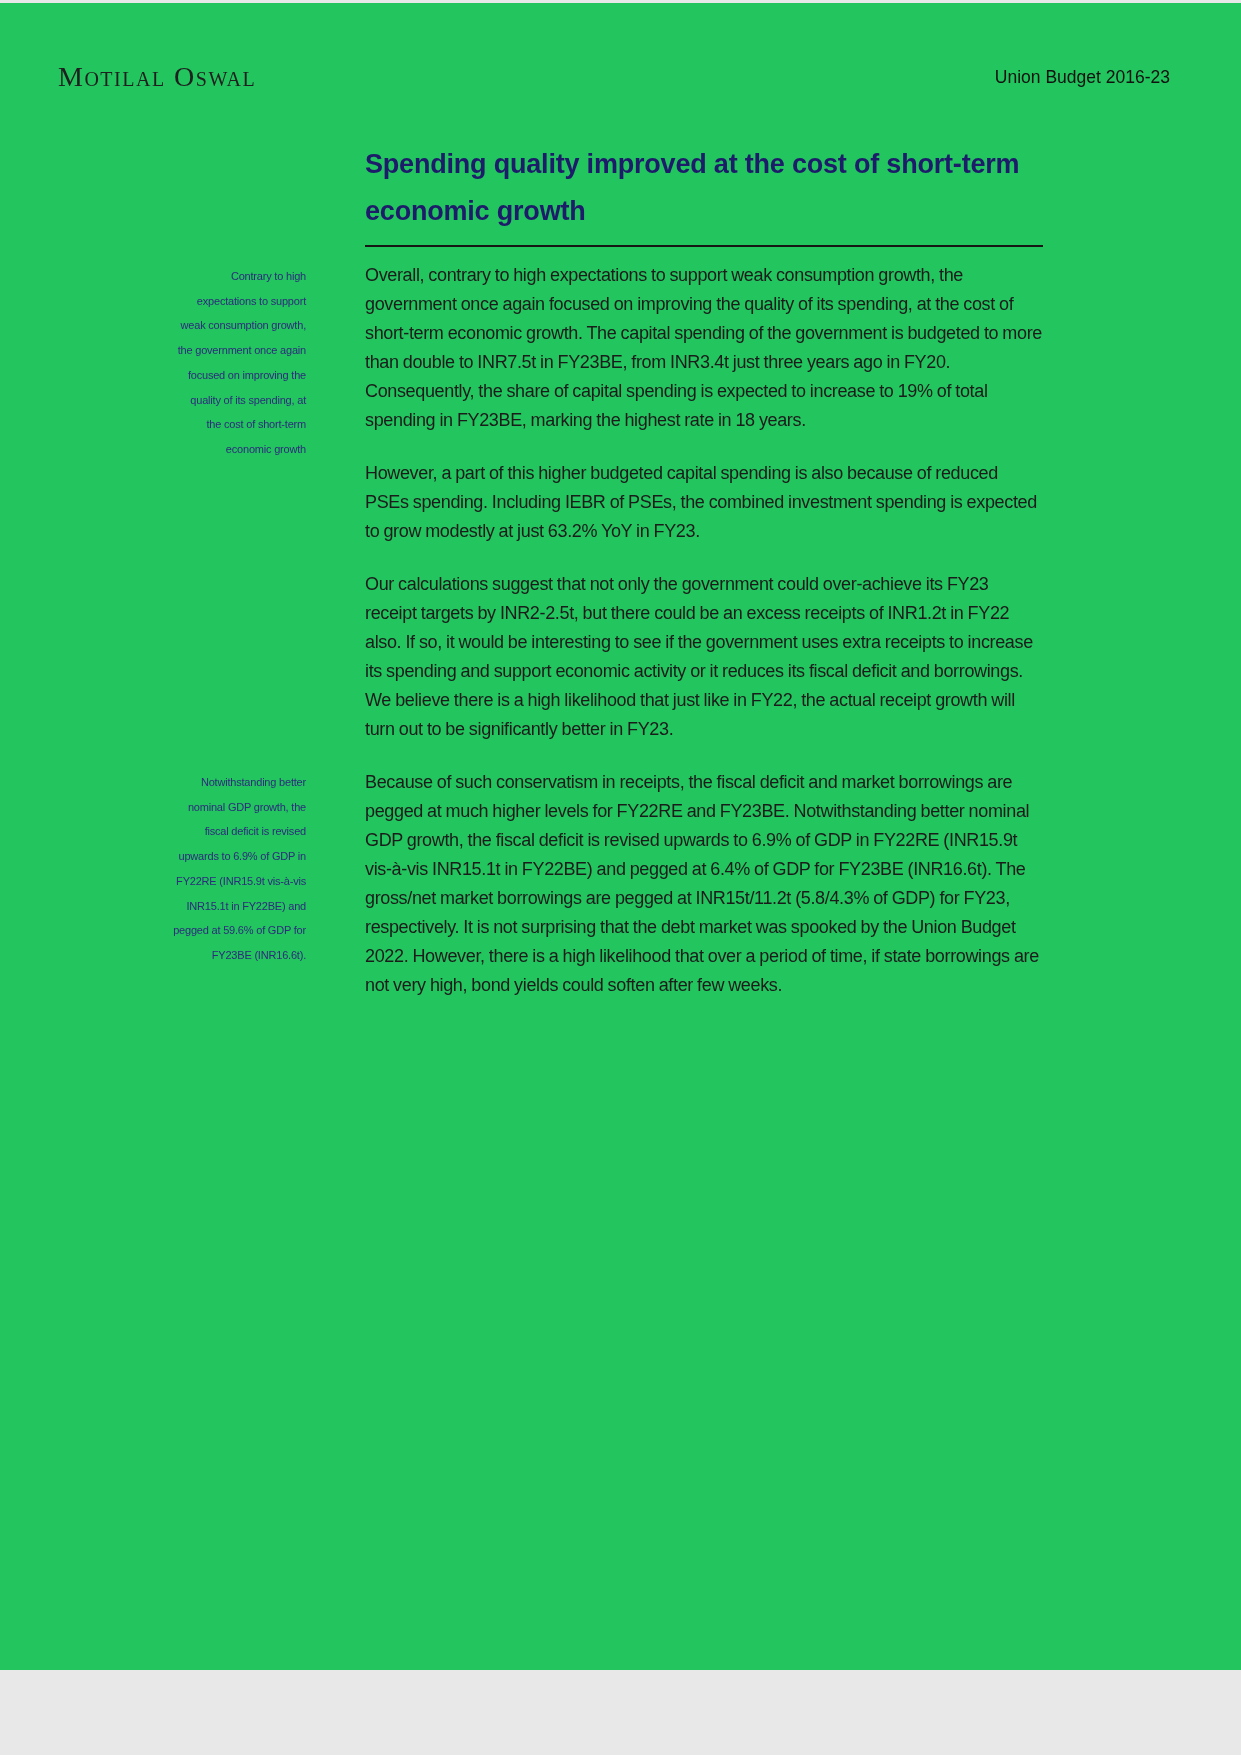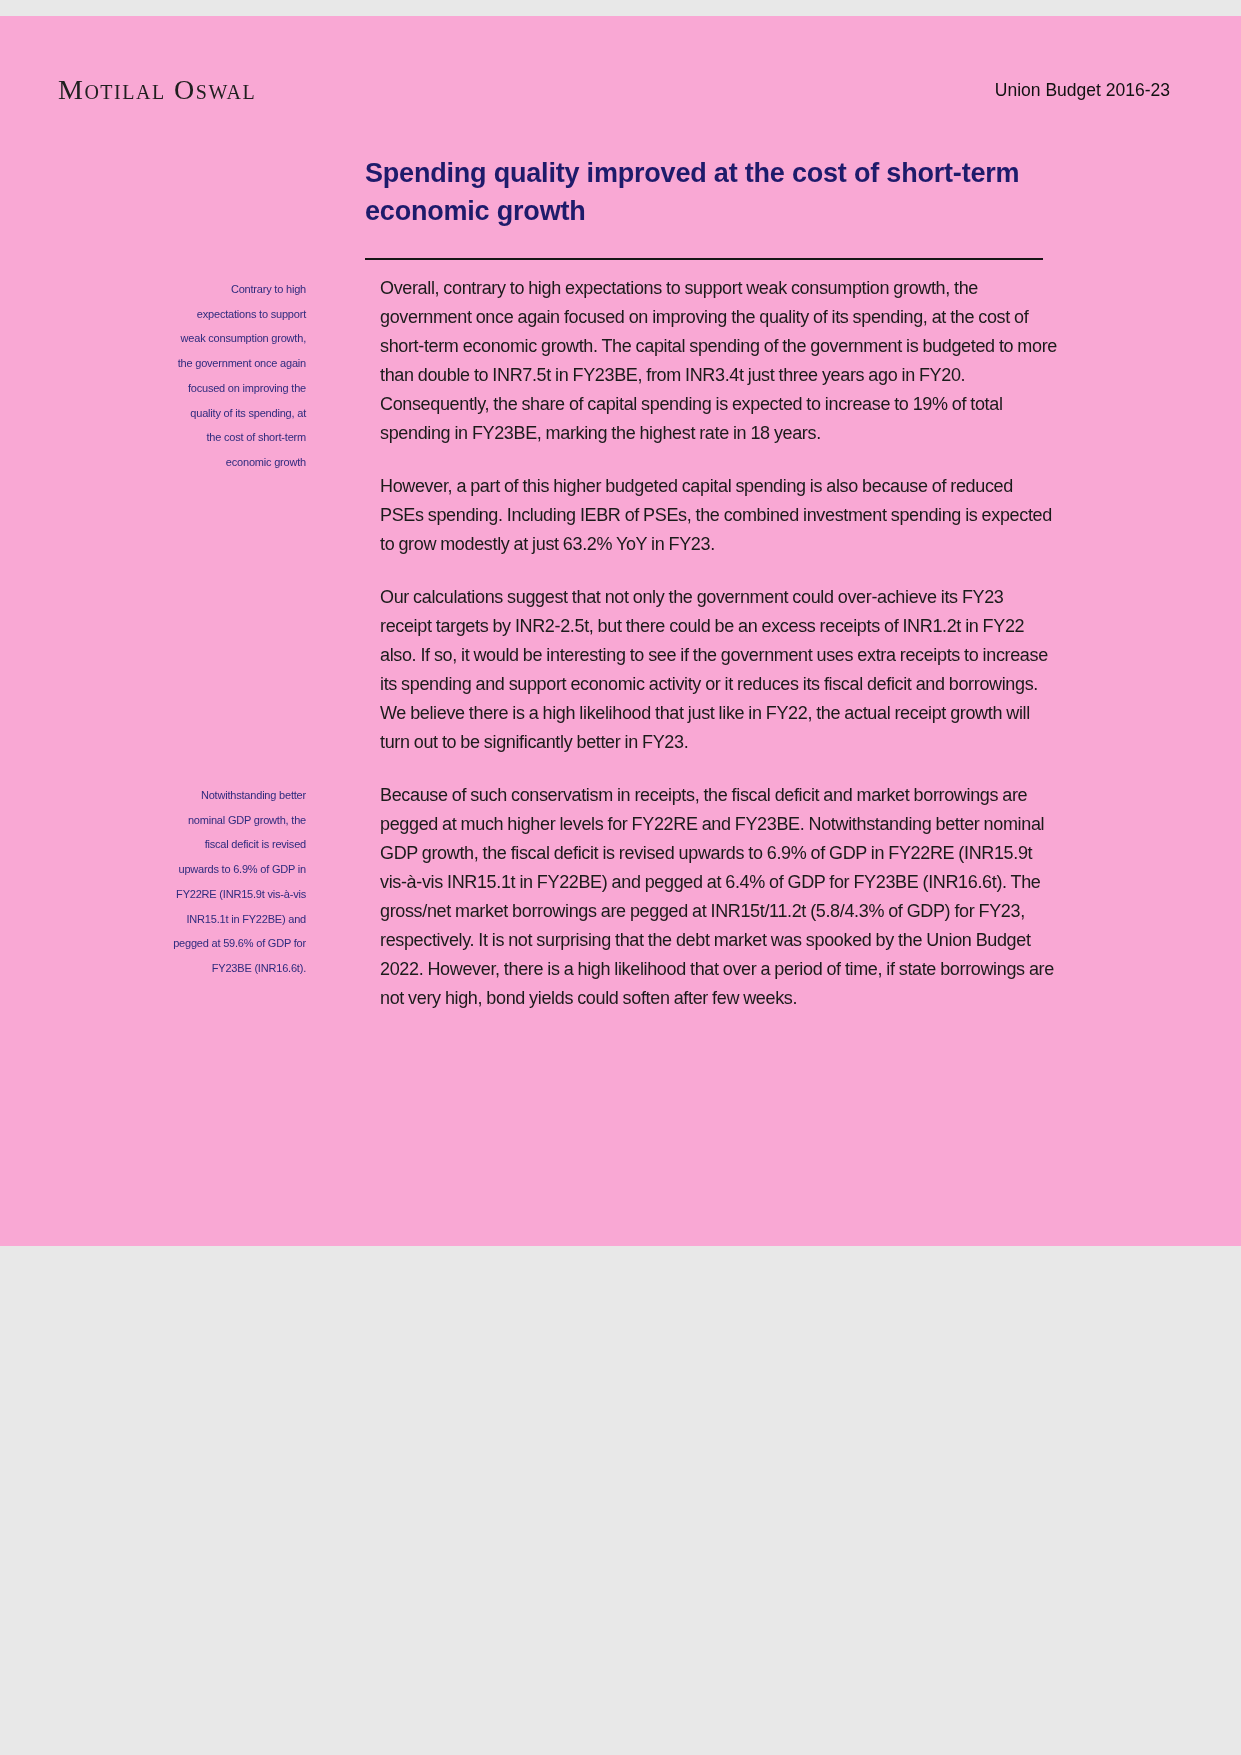--- a/index.html
+++ b/index.html
@@ -1,20 +1,20 @@
 <!DOCTYPE html>
 <html lang="en"><head>
 <meta charset="utf-8">
 <style>
   html,body{margin:0;padding:0;background:#e8e8e8;}
   .page{
     position:relative;
-    width:1241px;height:1230px;
-    background:#f9a8d4;
-    margin:16px auto;
+    width:1241px;height:1667px;
+    background:#22c55e;
+    margin:3px auto;
     font-family:"Liberation Sans",sans-serif;
     color:#1c1c1c;
     overflow:hidden;
   }
 
   
   .brand-logo{
     position:absolute;left:58px;top:58px;
     font-family:"Liberation Serif",serif;
     font-variant:small-caps;
@@ -28,21 +28,21 @@
     font-size:17.5px;
     color:#111111;
   }
 
   
   .article-title{
     position:absolute;left:365px;top:138px;width:678px;
     margin:0;
     font-size:27px;
     font-weight:700;
-    line-height:38px;
+    line-height:47px;
     letter-spacing:-0.2px;
     color:#1e1b6b;
     white-space:pre-line;
   }
   .title-rule{
     position:absolute;left:365px;top:242px;width:678px;
     border-top:2px solid #161616;
   }
 
   
@@ -54,21 +54,21 @@
     font-size:11px;
     line-height:24.7px;
     letter-spacing:-0.2px;
     color:#2e2b7e;
     white-space:pre-line;
   }
   .note-1{top:3px;}
   .note-2{top:509px;}
 
   .body-col{
-    position:absolute;left:380px;top:0;width:678px;
+    position:absolute;left:365px;top:0;width:678px;
   }
   .body-col p{
     margin:0 0 24px 0;
     font-size:18px;
     line-height:29px;
     letter-spacing:-0.35px;
     word-spacing:-0.5px;
     color:#1b1b1b;
     text-align:left;
   }

